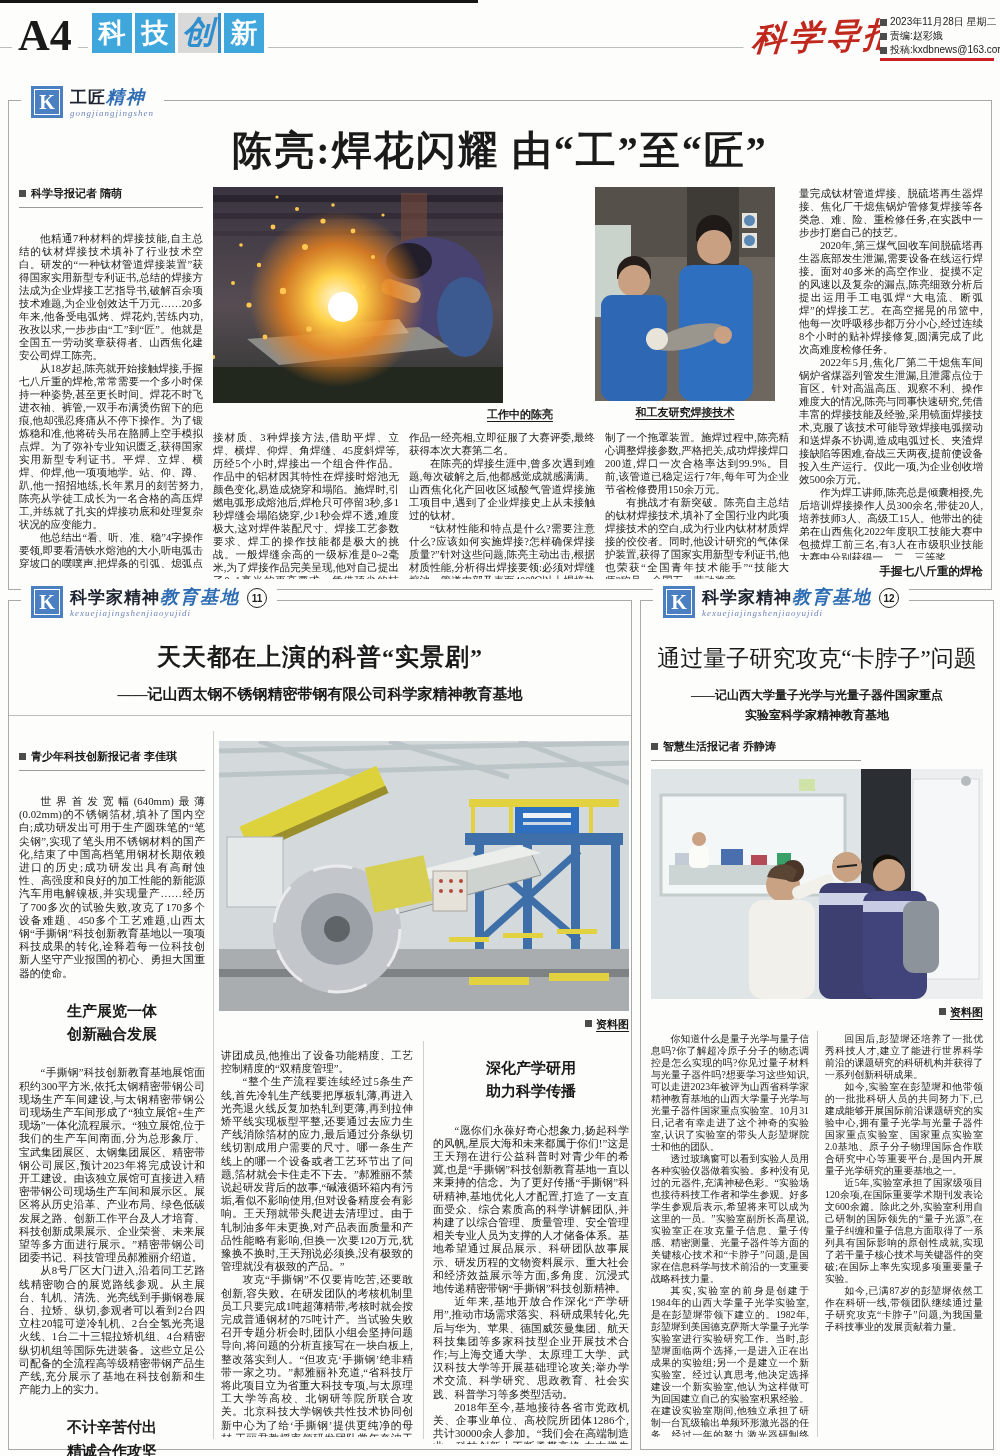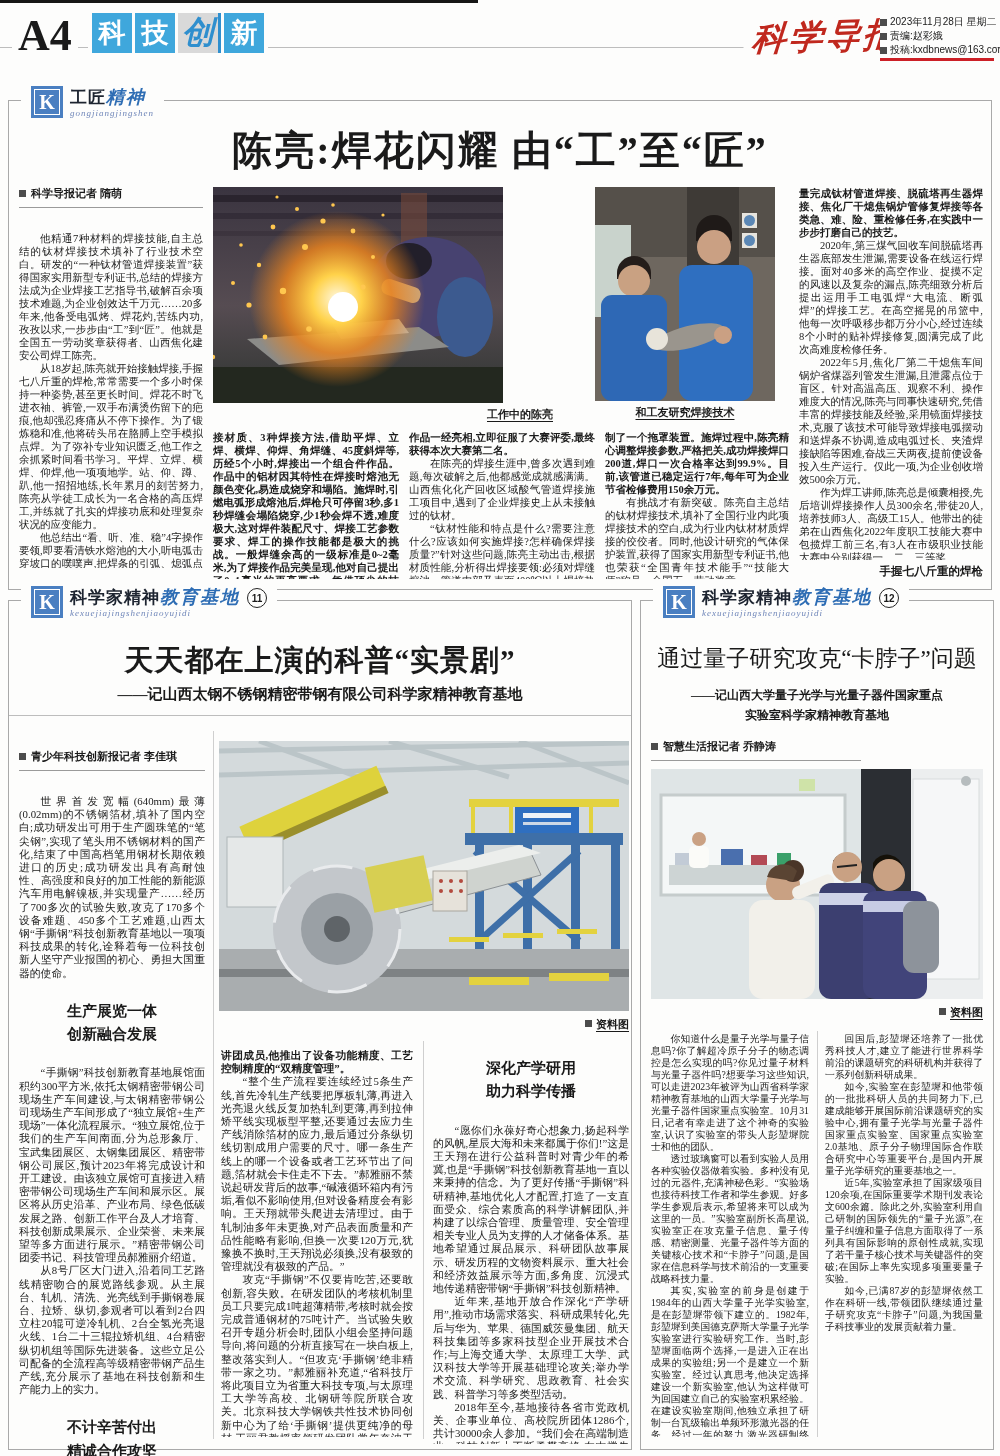--- a/index.html
+++ b/index.html
@@ -39,34 +39,34 @@
   .bt1{font-weight:bold;color:#1d2430;letter-spacing:1px;}
   .bt2{font-weight:bold;font-style:italic;color:#2e6db4;letter-spacing:2px;font-size:18px;}
   .bpinyin{font-size:9px;font-style:italic;color:#6f86b9;letter-spacing:1px;}
   .numcircle{width:18px;height:18px;border:1.5px solid #222;border-radius:50%;display:flex;
              align-items:center;justify-content:center;font-size:10px;font-weight:bold;
              margin-top:2px;font-family:"Liberation Sans",sans-serif;flex:none;}
   
   .head1{position:absolute;left:0;right:0;top:22px;margin:0;text-align:center;
          font-size:40px;font-weight:900;letter-spacing:2px;}
   .head2{position:absolute;left:0;right:0;top:40px;margin:0;text-align:center;
-         font-size:29px;font-weight:900;letter-spacing:1px;}
+         font-size:24px;font-weight:900;letter-spacing:1px;}
   .head3{position:absolute;left:0;right:0;top:42px;margin:0;text-align:center;
          font-size:23px;font-weight:400;}
   .subtitle{position:absolute;left:0;right:0;text-align:center;font-weight:600;}
   .divider{position:absolute;left:0;right:0;height:1px;background:#bdbdbd;}
   .vrule{position:absolute;width:1px;background:#cfcfcf;}
   
   .col{position:absolute;}
   .byline{font-size:11px;font-weight:bold;border-bottom:1px solid #9a9a9a;
           padding-bottom:6px;display:flex;align-items:center;gap:5px;
           font-family:"Liberation Sans",sans-serif;white-space:nowrap;}
   .paras{overflow:hidden;}
   .para{margin:0;text-align:justify;text-indent:2em;}
-  .para.noindent{text-indent:0;font-weight:bold;}
+  .para.noindent{text-indent:0;}
   .art1 .paras{font-size:10.5px;line-height:13px;}
   .art2 .paras{font-size:10.8px;line-height:13.2px;}
   .art3 .paras{font-size:9.8px;line-height:12px;}
   .subhead{text-align:center;font-weight:bold;font-size:15px;line-height:1.55;margin:20px 0;}
   .photo{margin:0;overflow:hidden;background:#888;}
   .photo svg{display:block;}
   .caption{position:absolute;font-size:11px;font-weight:600;}
   .caption span{text-decoration:underline;text-underline-offset:3px;}
   .caption .sq{margin-right:4px;vertical-align:1px;}
   .credit{font-size:11.5px;font-weight:bold;text-align:right;padding-top:4px;}
@@ -111,21 +111,21 @@
   </div>
   <h1 class="head1">陈亮:焊花闪耀  由“工”至“匠”</h1>
 
   <div class="col" style="left:10px;top:85px;width:184px;height:392px;">
     <div class="byline">
         <span class="sq"></span>
         <span>科学导报记者 隋萌</span>
       </div>
     <div class="paras" style="margin-top:24px;height:336px;">
         <p class="para">他精通7种材料的焊接技能,自主总结的钛材焊接技术填补了行业技术空白。研发的“一种钛材管道焊接装置”获得国家实用新型专利证书,总结的焊接方法成为企业焊接工艺指导书,破解百余项技术难题,为企业创效达千万元……20多年来,他备受电弧烤、焊花灼,苦练内功,孜孜以求,一步步由“工”到“匠”。他就是全国五一劳动奖章获得者、山西焦化建安公司焊工陈亮。</p>
-        <p class="para">从18岁起,陈亮就开始接触焊接,手握七八斤重的焊枪,常常需要一个多小时保持一种姿势,甚至更长时间。焊花不时飞进衣袖、裤管,一双手布满烫伤留下的疤痕,他却强忍疼痛从不停下操作。为了锻炼稳和准,他将砖头吊在胳膊上空手模拟点焊。为了弥补专业知识匮乏,他工作之余抓紧时间看书学习。平焊、立焊、横焊、仰焊,他一项项地学。站、仰、蹲、趴,他一招招地练,长年累月的刻苦努力,陈亮从学徒工成长为一名合格的高压焊工,并练就了扎实的焊接功底和处理复杂状况的应变能力。</p>
+        <p class="para">从18岁起,陈亮就开始接触焊接,手握七八斤重的焊枪,常常需要一个多小时保持一种姿势,甚至更长时间。焊花不时飞进衣袖、裤管,一双手布满烫伤留下的疤痕,他却强忍疼痛从不停下操作。为了锻炼稳和准,他将砖头吊在胳膊上空手模拟点焊。为了弥补专业知识匮乏,获得国家实用新型专利证书。平焊、立焊、横焊、仰焊,他一项项地学。站、仰、蹲、趴,他一招招地练,长年累月的刻苦努力,陈亮从学徒工成长为一名合格的高压焊工,并练就了扎实的焊接功底和处理复杂状况的应变能力。</p>
         <p class="para">他总结出“看、听、准、稳”4字操作要领,即要看清铁水熔池的大小,听电弧击穿坡口的噗噗声,把焊条的引弧、熄弧点把握得准确无误,在焊接中手要特别稳,运条要均匀。他的焊接技艺也随之精进升华。</p>
       </div>
   </div>
 
   <figure class="photo abs" style="left:204px;top:86px;width:290px;height:216px;">
     <svg width="290" height="216" viewBox="0 0 290 216">
       <defs>
         <linearGradient id="bg1" x1="0" y1="0" x2="0" y2="1">
           <stop offset="0" stop-color="#3a3440"></stop>
             <stop offset=".55" stop-color="#564c52"></stop>

